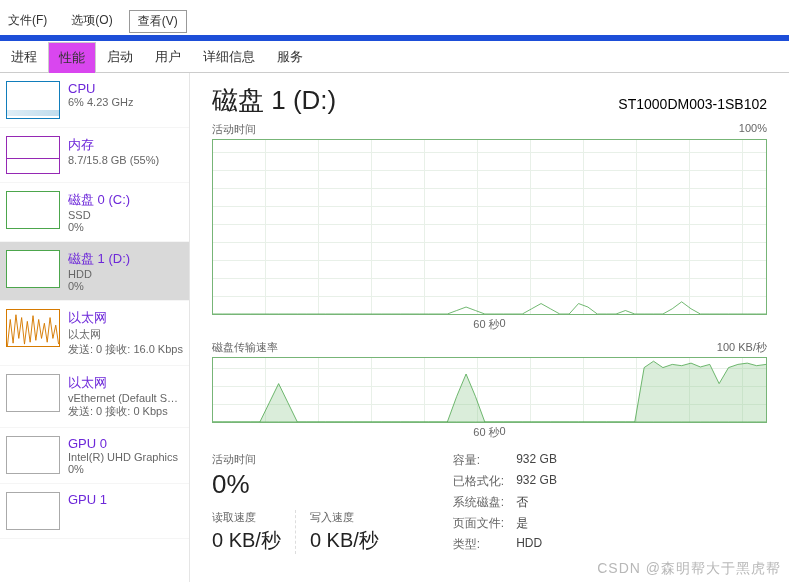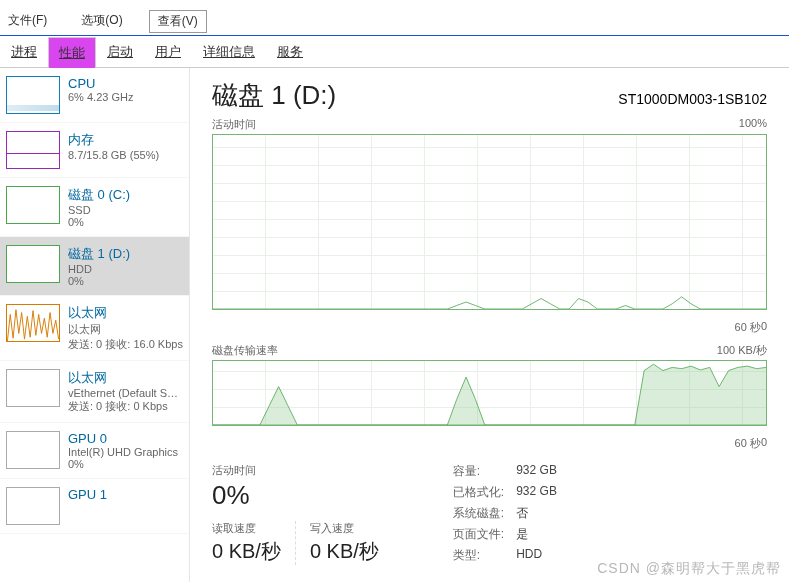--- a/index.html
+++ b/index.html
@@ -1,39 +1,39 @@
 <!DOCTYPE html>
 <html><head>
   <meta charset="utf-8">
   <style>
     * { margin: 0; padding: 0; box-sizing: border-box; font-family: "Microsoft YaHei", "Segoe UI", sans-serif; }
     body { width: 789px; height: 582px; background: #fff; overflow: hidden; position: relative; font-size: 12px; color: #333; }
     
     .title-area { height: 8px; padding-left: 20px; font-size: 11px; color: #666; }
     
-    .menubar { display: flex; gap: 18px; padding: 2px 0; border-bottom: 1px solid #1d4ed8; font-size: 12px; text-align: right; }
+    .menubar { display: flex; gap: 8px; padding: 2px 0; border-bottom: 6px solid #1d4ed8; font-size: 12px; text-align: right; }
     .menubar-item { padding: 2px 8px; cursor: default; }
     .menubar-item.bordered { border: 1px solid #999; }
     
-    .tabbar { display: flex; border-bottom: 1px solid #ccc; font-size: 13px; text-decoration: underline; }
+    .tabbar { display: flex; border-bottom: 1px solid #ccc; font-size: 13px; }
     .tab { padding: 6px 10px; cursor: default; border: 1px solid transparent; border-bottom: none; }
     .tab.active { border-color: #ccc; background: #d946ef; position: relative; top: 1px; }
     
     .content { display: flex; height: calc(100% - 60px); }
     
     .sidebar { width: 190px; border-right: 1px solid #e5e5e5; overflow-y: auto; position: relative; }
     .sidebar::-webkit-scrollbar { width: 16px; }
     .sidebar::-webkit-scrollbar-track { background: #f0f0f0; }
     .sidebar::-webkit-scrollbar-thumb { background: #c0c0c0; border: 1px solid #a0a0a0; }
     
     .side-item { display: flex; align-items: flex-start; padding: 8px 6px; gap: 8px; cursor: default; border-bottom: 1px solid #f5f5f5; }
     .side-item.selected { background: #d9d9d9; }
     .side-thumb { width: 54px; height: 38px; border: 1px solid #aaa; background: #fff; flex-shrink: 0; position: relative; overflow: hidden; }
     .side-info { flex: 1; min-width: 0; }
-    .side-title { font-size: 13px; color: #0369a1; white-space: nowrap; overflow: hidden; text-overflow: ellipsis; }
+    .side-title { font-size: 13px; color: #6d28d9; white-space: nowrap; overflow: hidden; text-overflow: ellipsis; }
     .side-sub { font-size: 11px; color: #666; white-space: nowrap; overflow: hidden; text-overflow: ellipsis; }
     
     .thumb-cpu { border-color: #117dbb; }
     .thumb-cpu::after { content: ""; position: absolute; bottom: 2px; left: 0; right: 0; height: 6px; background: linear-gradient(90deg, #117dbb22, #117dbb44); }
     .thumb-mem { border-color: #9528b4; }
     .thumb-mem::after { content: ""; position: absolute; bottom: 14px; left: 0; right: 0; height: 1px; background: #9528b4; }
     .thumb-disk { border-color: #4ca64c; }
     .thumb-eth svg { width: 100%; height: 100%; }
     
     .main { flex: 1; padding: 10px 22px 10px 22px; overflow: hidden; }
@@ -42,21 +42,21 @@
     .main-model { font-size: 14px; color: #000000; }
     
     .chart-block { margin-bottom: 8px; }
     .chart-label-row { display: flex; justify-content: space-between; font-size: 11px; color: #666; margin-bottom: 2px; }
     .chart-box { width: 100%; height: 176px; border: 1px solid #77b577; position: relative; background: #fff; }
     .chart-box.small { height: 66px; }
     .chart-grid { position: absolute; inset: 0; background-image: 
       repeating-linear-gradient(0deg, transparent, transparent 17px, #e8f0e8 17px, #e8f0e8 18px),
       repeating-linear-gradient(90deg, transparent, transparent 52px, #e8f0e8 52px, #e8f0e8 53px); }
     .chart-svg { position: absolute; inset: 0; width: 100%; height: 100%; }
-    .chart-xaxis { display: flex; justify-content: flex-end; font-size: 11px; color: #666; margin-top: 10px; }
+    .chart-xaxis { display: flex; justify-content: center; font-size: 11px; color: #666; margin-top: 2px; }
     
     .stats { display: flex; gap: 20px; margin-top: 12px; }
     .stats-left { display: flex; gap: 0; }
     .stat-col { padding: 0 14px; border-left: 1px solid #ddd; }
     .stat-col:first-child { border-left: none; padding-left: 0; }
     .stat-label { font-size: 11px; color: #666; margin-bottom: 2px; }
     .stat-value { font-size: 20px; color: #222; }
     .stat-value.big { font-size: 26px; }
     
     .stats-right { display: grid; grid-template-columns: auto auto; gap: 4px 12px; font-size: 12px; color: #444; margin-left: 40px; align-content: start; }

